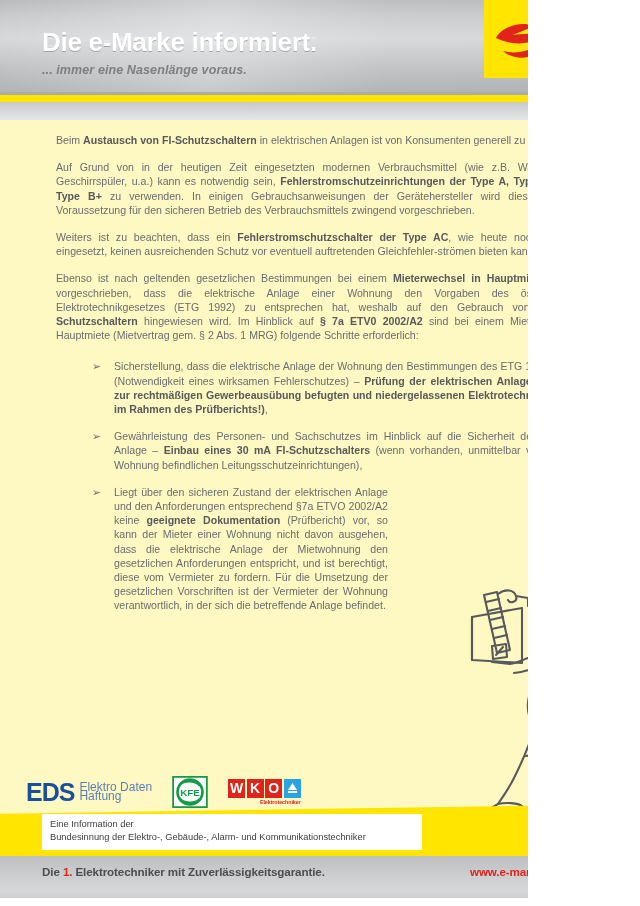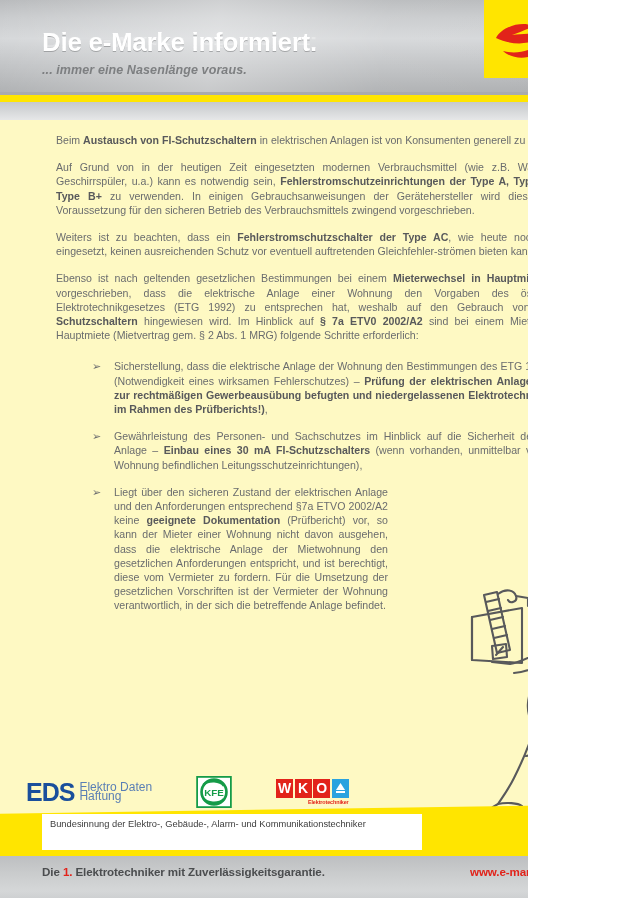--- a/index.html
+++ b/index.html
@@ -112,21 +112,21 @@
   }
   .footer-grey{
     position:absolute;left:0;top:86px;width:640px;height:50px;
     background:linear-gradient(180deg,#bdbfc1 0%,#cacccd 35%,#d5d7d8 70%,#c6c8ca 100%);
   }
   .footer-white-bottom{
     position:absolute;left:0;top:128px;width:640px;height:8px;background:#ffffff;
   }
   .logos{
     position:absolute;left:26px;top:2px;height:40px;
-    display:flex;align-items:center;gap:44px;
+    display:flex;align-items:center;gap:20px;
   }
   .eds{display:flex;align-items:center;gap:5px;}
   .eds-mark{font-size:25px;font-weight:bold;color:#1a4f9c;letter-spacing:-1px;line-height:1;}
   .eds-txt{font-size:12px;color:#5a7fb5;line-height:9.4px;}
   .kfe{width:36px;height:32px;}
   .wko{position:relative;}
   .wko-row{display:flex;gap:1.5px;}
   .wko-tile{
     width:17px;height:19px;background:#e2231a;color:#fff;
     font-size:14px;font-weight:bold;line-height:19px;text-align:center;
@@ -281,20 +281,21 @@
               <rect x="4" y="12" width="9" height="2" fill="#ffffff"></rect>
             </svg>
           </div>
         </div>
         <div class="wko-sub">Elektrotechniker</div>
       </div>
 
     </div>
 
     <div class="info-box">
+      <div>Eine Information der</div>
       <div>Bundesinnung der Elektro-, Gebäude-, Alarm- und Kommunikationstechniker</div>
     </div>
 
     <div class="claim"><span>Die </span><span class="one">1.</span><span> Elektrotechniker mit Zuverlässigkeitsgarantie.</span></div>
 
     <div class="url">www.e-marke.at</div>
 
     <div class="footer-white-bottom"></div>
   </div>
 

